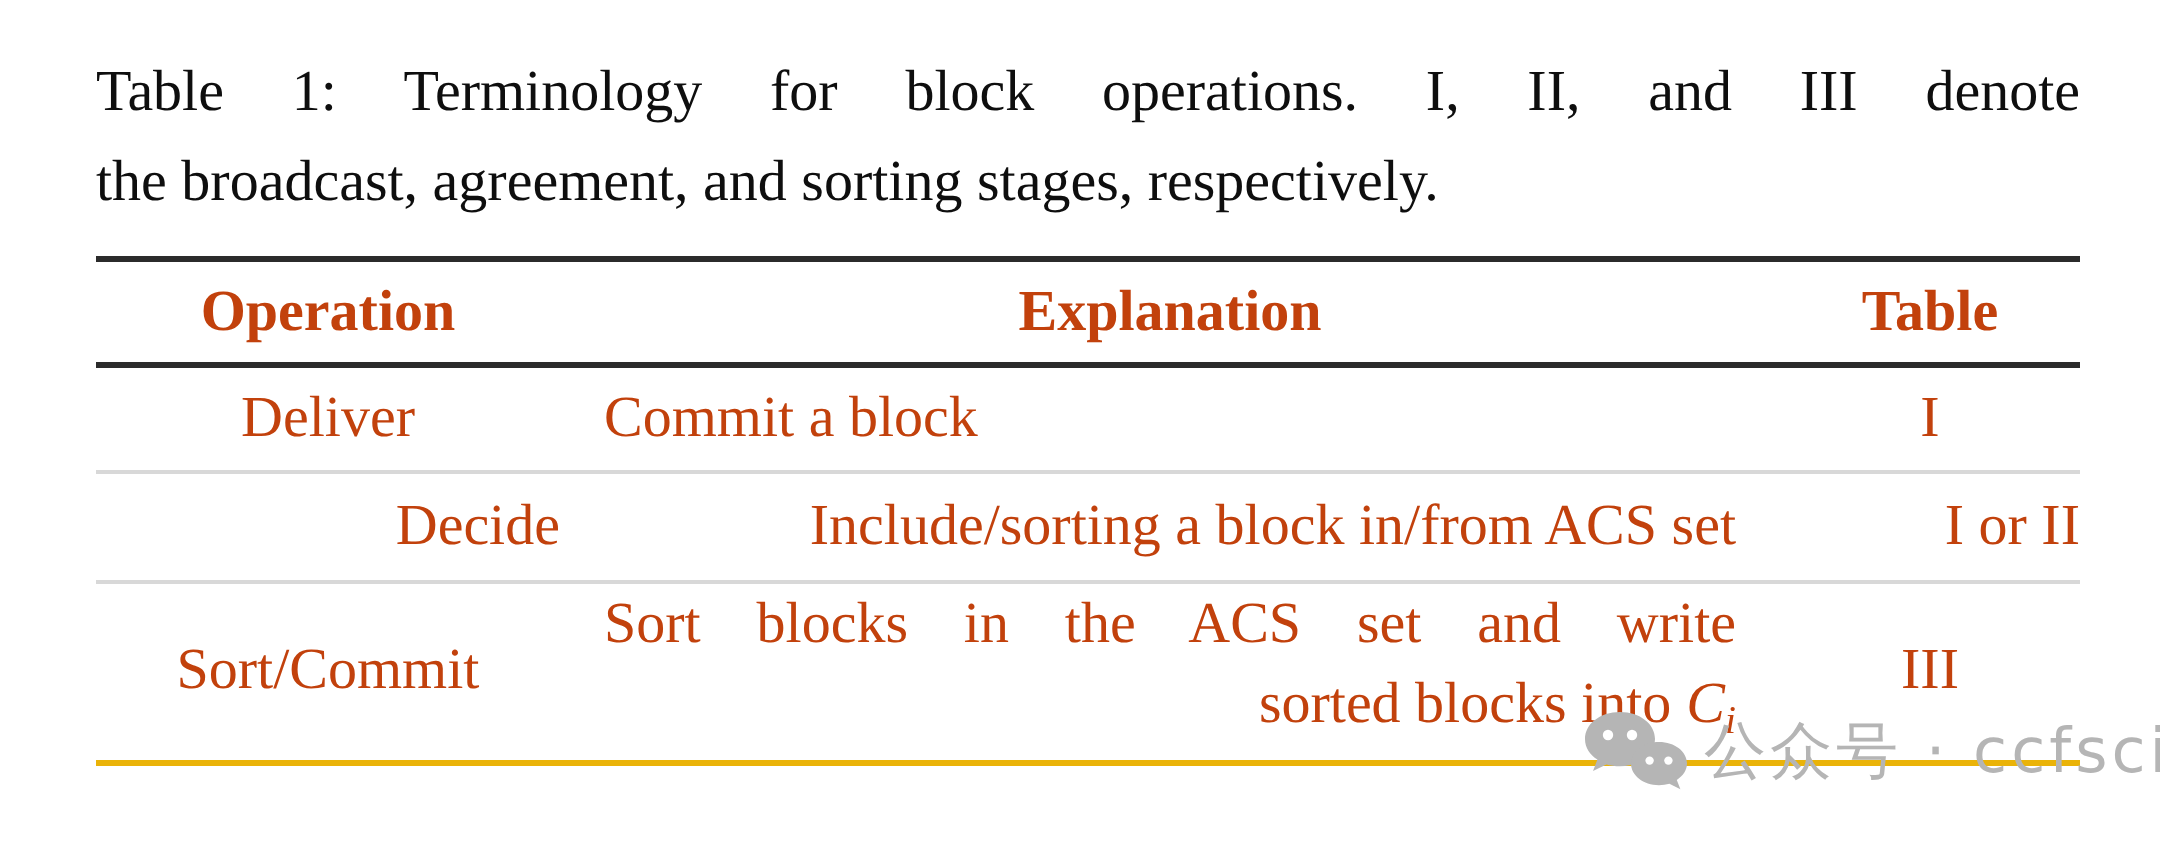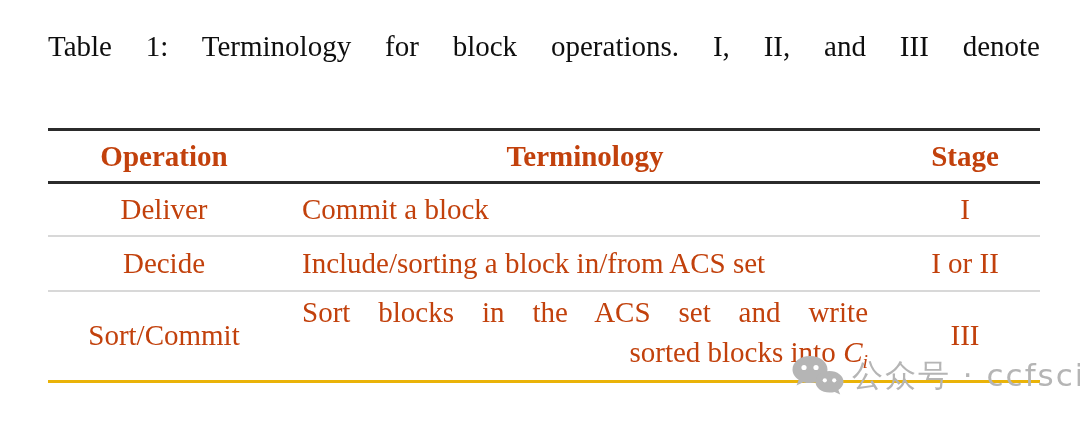--- a/index.html
+++ b/index.html
@@ -57,21 +57,21 @@
     height: 53px;
     font-weight: bold;
     text-align: center;
     vertical-align: middle;
     font-size: 29px;
   }
   tbody td {
     vertical-align: middle;
   }
   tr.body-row-1 td { height: 53px; }
-  tr.body-row-2 td { height: 55px; border-top: 2px solid #d8d8d8; }
+  tr.body-row-2 td { height: 55px; border-top: 2px solid #d8d8d8; text-align: right; }
   tr.body-row-3 td { height: 87px; border-top: 2px solid #d8d8d8; }
   tr.body-row-3 { border-bottom: 3px solid #eab308; }
 
   td.cell-op { text-align: center; }
   td.cell-ex { text-align: left; padding: 0 22px; }
   td.cell-st { text-align: center; }
 
   .ex-line1 {
     display: block;
     text-align: justify;
@@ -114,33 +114,34 @@
     flex: 0 0 auto;
   }
 </style>
 </head>
 <body>
 
 <div class="page">
 
   <div class="caption">
     <div class="caption-line1">Table 1: Terminology for block operations. I, II, and III denote</div>
+    <div class="caption-line2">the broadcast, agreement, and sorting stages, respectively.</div>
   </div>
 
   <table class="term-table">
     <colgroup>
       <col class="col-op">
       <col class="col-ex">
       <col class="col-st">
     </colgroup>
     <thead>
       <tr>
         <th>Operation</th>
-        <th>Terminology</th>
-        <th>Stage</th>
+        <th>Explanation</th>
+        <th>Table</th>
       </tr>
     </thead>
     <tbody>
       <tr class="body-row-1">
         <td class="cell-op">Deliver</td>
         <td class="cell-ex">Commit a block</td>
         <td class="cell-st">I</td>
       </tr>
       <tr class="body-row-2">
         <td class="cell-op">Decide</td>

